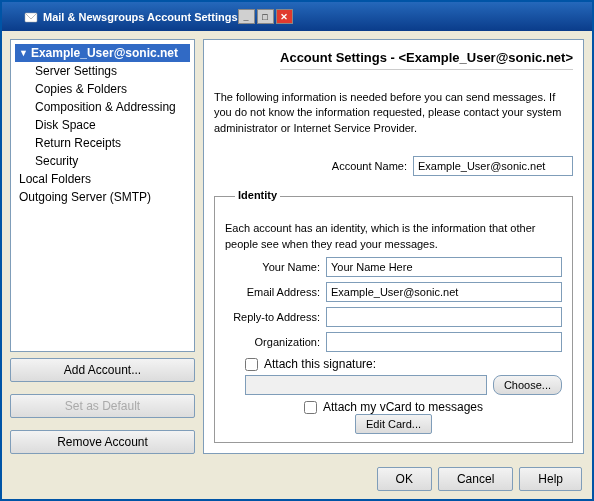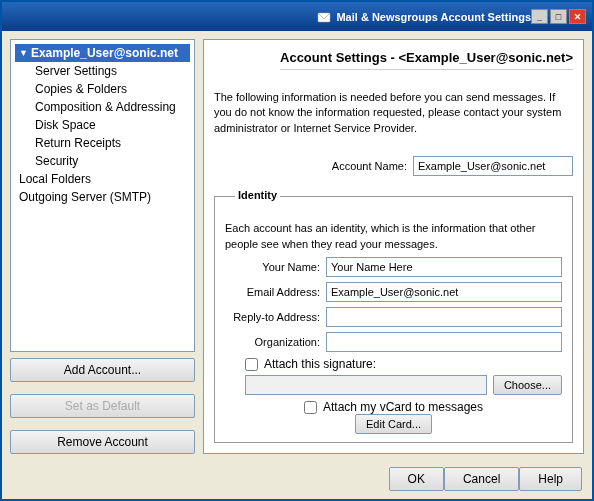--- a/index.html
+++ b/index.html
@@ -15,24 +15,24 @@
       width: 594px;
       height: 501px;
       background: #ece9d8;
       border: 2px solid #0054a6;
       display: flex;
       flex-direction: column;
     }
     .title-bar {
       background: linear-gradient(to bottom, #2568bb, #0a3c8a);
       color: white;
-      padding: 4px 6px;
-      display: flex;
-      align-items: center;
-      justify-content: flex-end;
+      padding: 4px 22px;
+      display: flex;
+      align-items: center;
+      justify-content: flex-start;
       height: 40px;
     }
     .title-bar-left {
       display: flex;
       align-items: center;
       gap: 5px;
     }
     .title-icon {
       width: 14px;
       height: 14px;
@@ -207,21 +207,21 @@
     .sig-input {
       flex: 1;
       height: 20px;
       border: 1px solid #7f9db9;
       background: #f0f0f0;
     }
     .choose-btn {
       padding: 3px 10px;
       background: linear-gradient(to bottom, #f3f3f3, #dcdcdc);
       border: 1px solid #7f9db9;
-      border-radius: 2px;
+      border-radius: 8px;
       cursor: pointer;
       font-size: 11px;
     }
     .vcard-row {
       display: flex;
       align-items: center;
       justify-content: space-between;
       flex-direction: column;
     }
     .edit-card-btn {
@@ -229,20 +229,21 @@
       background: linear-gradient(to bottom, #f3f3f3, #dcdcdc);
       border: 1px solid #7f9db9;
       border-radius: 2px;
       cursor: pointer;
       font-size: 11px;
     }
     .bottom-bar {
       display: flex;
       justify-content: flex-end;
       padding: 5px 10px 8px 10px;
+      gap: 6px;
     }
     .bottom-btn {
       padding: 4px 18px;
       background: linear-gradient(to bottom, #f3f3f3, #dcdcdc);
       border: 1px solid #7f9db9;
       border-radius: 2px;
       cursor: pointer;
       font-size: 12px;
     }
     .sig-indent {

